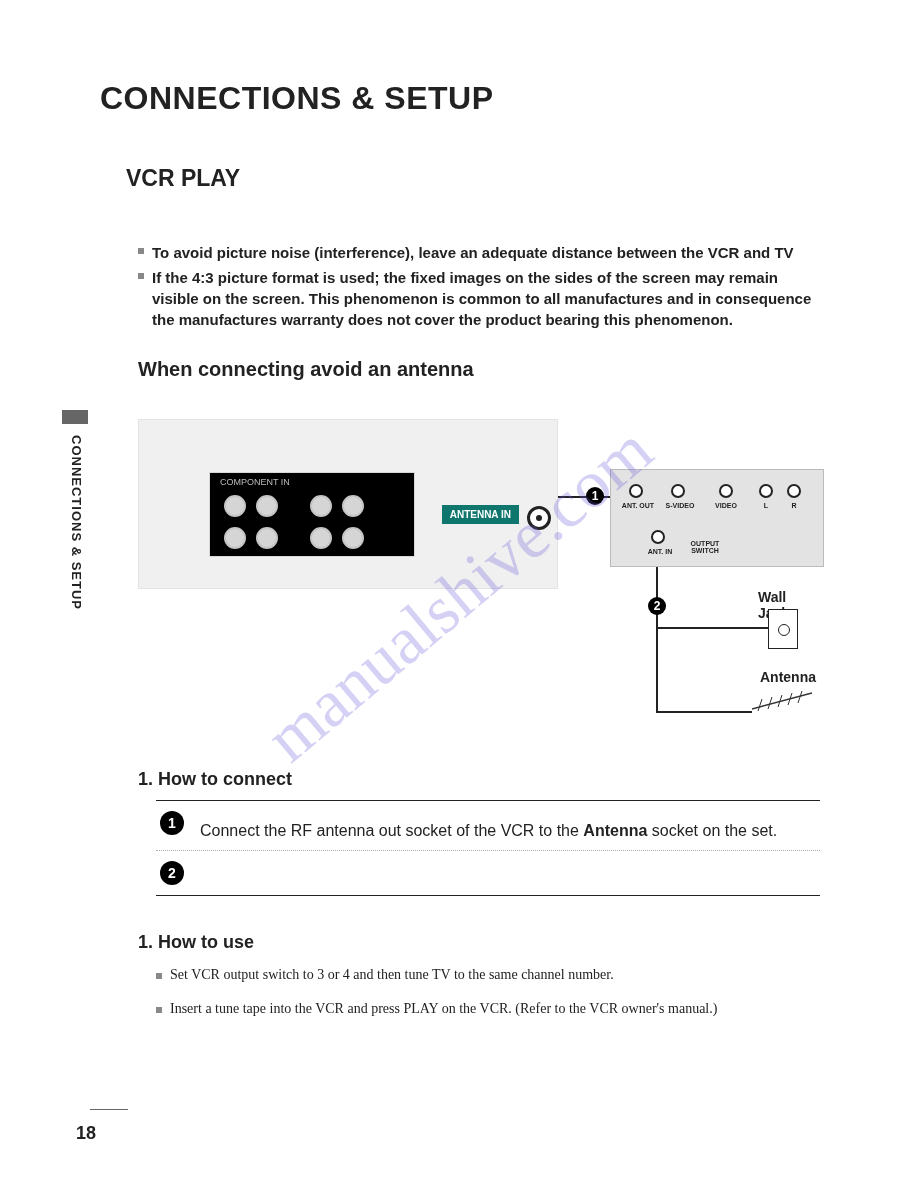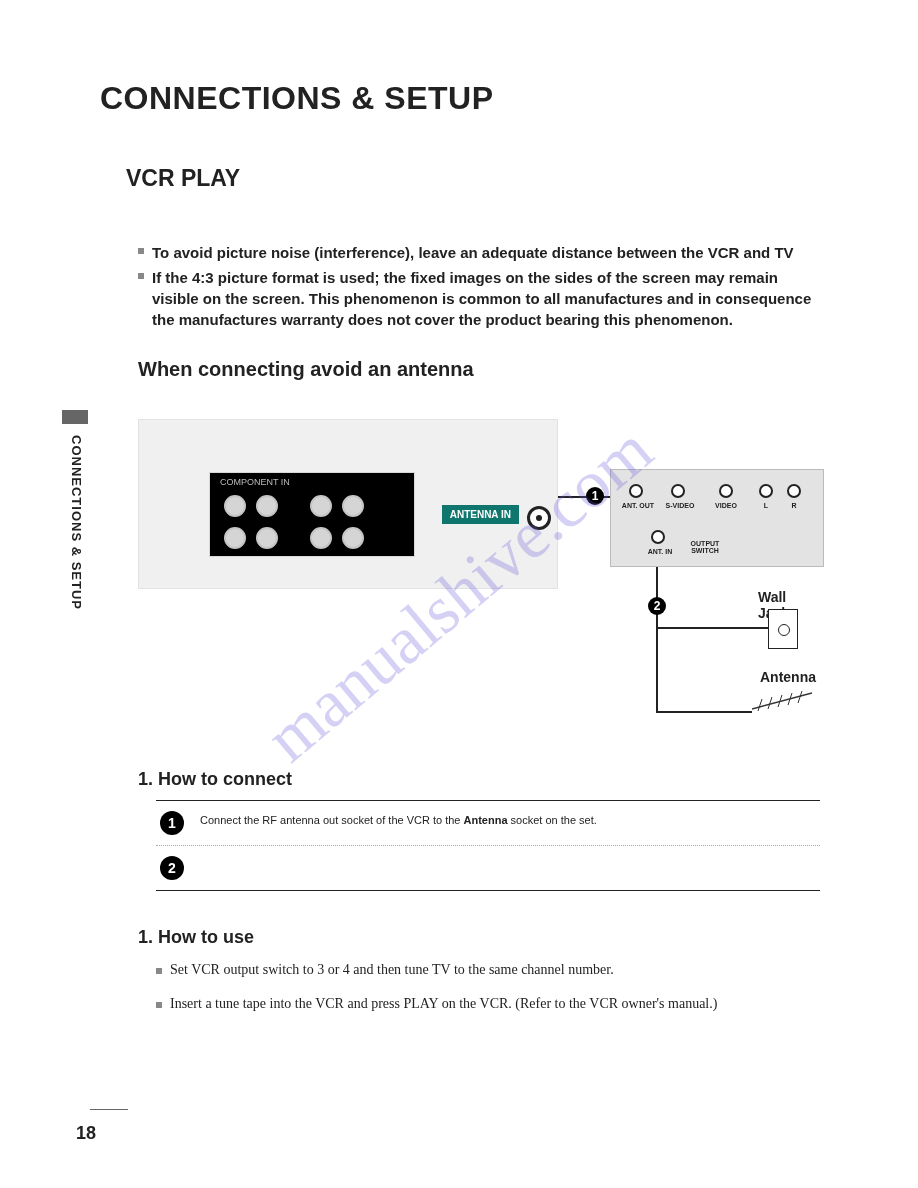--- a/index.html
+++ b/index.html
@@ -197,21 +197,21 @@
     margin-left: 56px; margin-right: 8px;
   }
   .dotted { border-bottom: 1.5px dotted #aaa; }
   .solid { border-bottom: 1.5px solid #222; }
   .circle-num {
     flex: 0 0 24px; width: 24px; height: 24px;
     border-radius: 50%; background: #000; color: #fff;
     display: flex; align-items: center; justify-content: center;
     font-size: 14px; font-weight: 700;
   }
-  .step-text { font-size: 11px; padding-top: 3px; }
+  .step-text { font-size: 16px; padding-top: 3px; margin-top: 8px; }
   .step-text b { font-weight: 700; }
   .howuse { margin-top: 36px; }
   .use-list { margin-left: 56px; margin-top: 14px; font-family: Liberation Serif, serif; }
   .use-item {
     font-size: 14px;
     padding-left: 14px;
     position: relative;
     margin-bottom: 18px;
   }
   .use-item::before {

